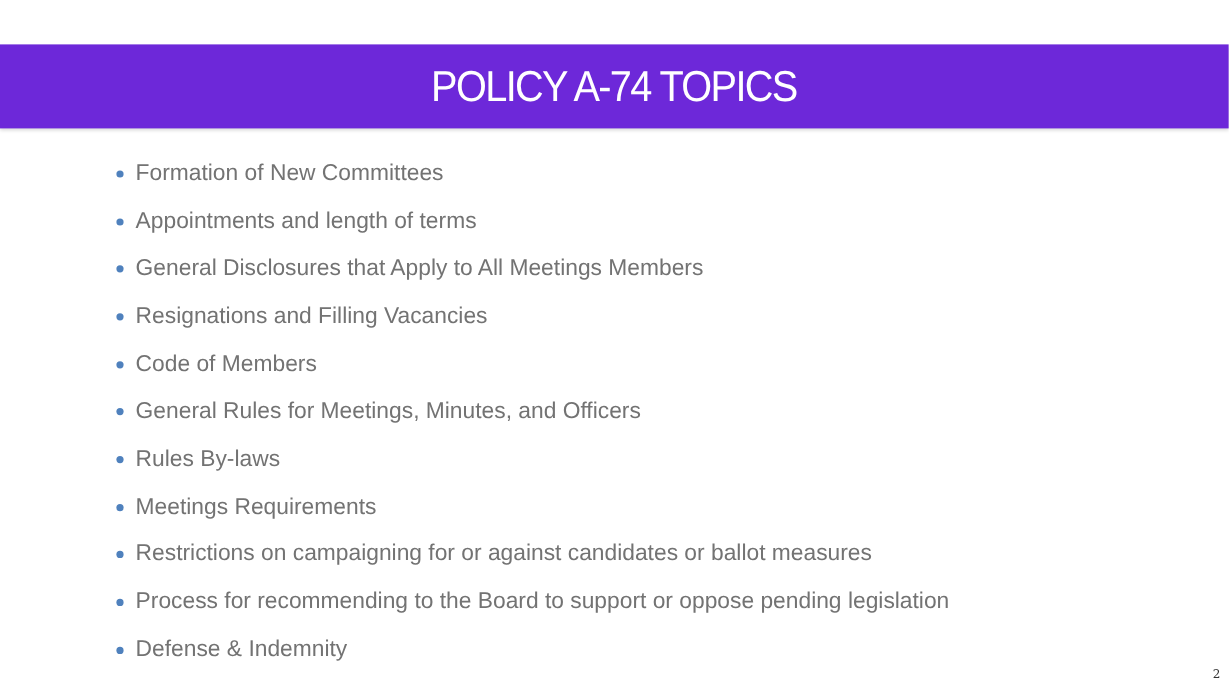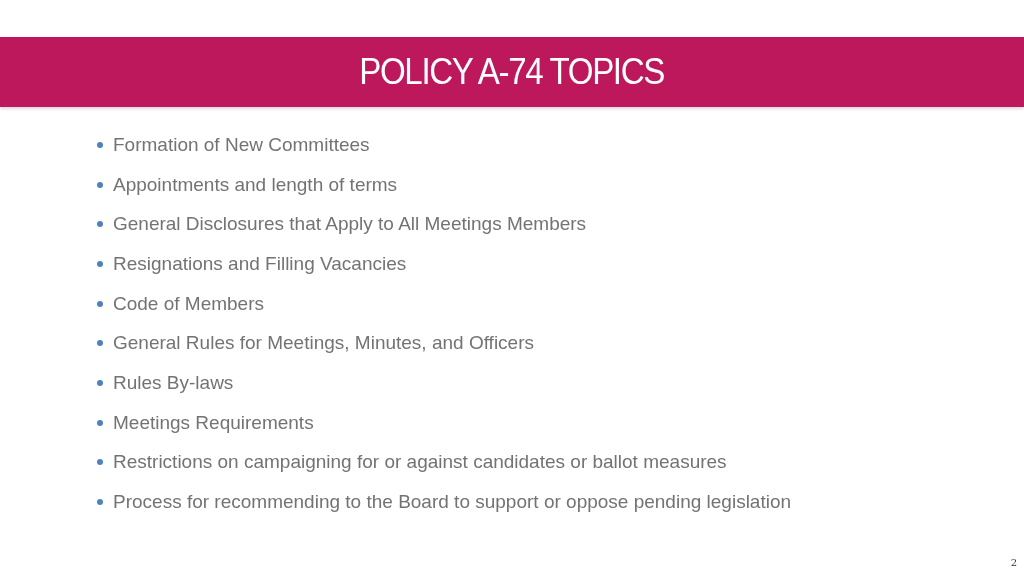--- a/index.html
+++ b/index.html
@@ -1,17 +1,17 @@
 <!DOCTYPE html>
 <html><head>
   <meta charset="utf-8">
   <style>
     html, body { margin:0; padding:0; }
     body { width:1024px; height:576px; background:#ffffff; position:relative; overflow:hidden; font-family:"Liberation Sans", sans-serif; }
-    .title-band { position:absolute; left:0; top:37px; width:1024px; height:70px; background:#be185d; display:flex; align-items:center; justify-content:center; box-shadow:0 2px 3px rgba(0,0,0,0.15); }
+    .title-band { position:absolute; left:0; top:37px; width:1024px; height:70px; background:#6d28d9; display:flex; align-items:center; justify-content:center; box-shadow:0 2px 3px rgba(0,0,0,0.15); }
     .title { color:#ffffff; font-family:"Liberation Sans Narrow","Liberation Sans", sans-serif; font-size:36px; letter-spacing:-1.5px; transform:scaleX(0.92); }
     .list { position:absolute; left:97px; top:125px; margin:0; padding:0; list-style:none; }
     .item { height:39.7px; display:flex; align-items:center; font-size:19px; color:#737373; transform-origin:left center; }
     .bullet { width:6px; height:6px; border-radius:50%; background:#4f81bd; margin-right:10px; flex:0 0 6px; }
     .page-num { position:absolute; right:7px; bottom:8px; font-family:"DejaVu Serif", serif; font-size:10px; color:#333; }
   </style>
 </head>
 <body>
 
 <div class="title-band">
@@ -52,15 +52,19 @@
       <span>Meetings Requirements</span>
     </li>
   <li class="item">
       <span class="bullet"></span>
       <span>Restrictions on campaigning for or against candidates or ballot measures</span>
     </li>
   <li class="item">
       <span class="bullet"></span>
       <span>Process for recommending to the Board to support or oppose pending legislation</span>
     </li>
+  <li class="item">
+      <span class="bullet"></span>
+      <span>Defense &amp; Indemnity</span>
+    </li>
 </ul>
 
 <div class="page-num">2</div>
 
 </body></html>

